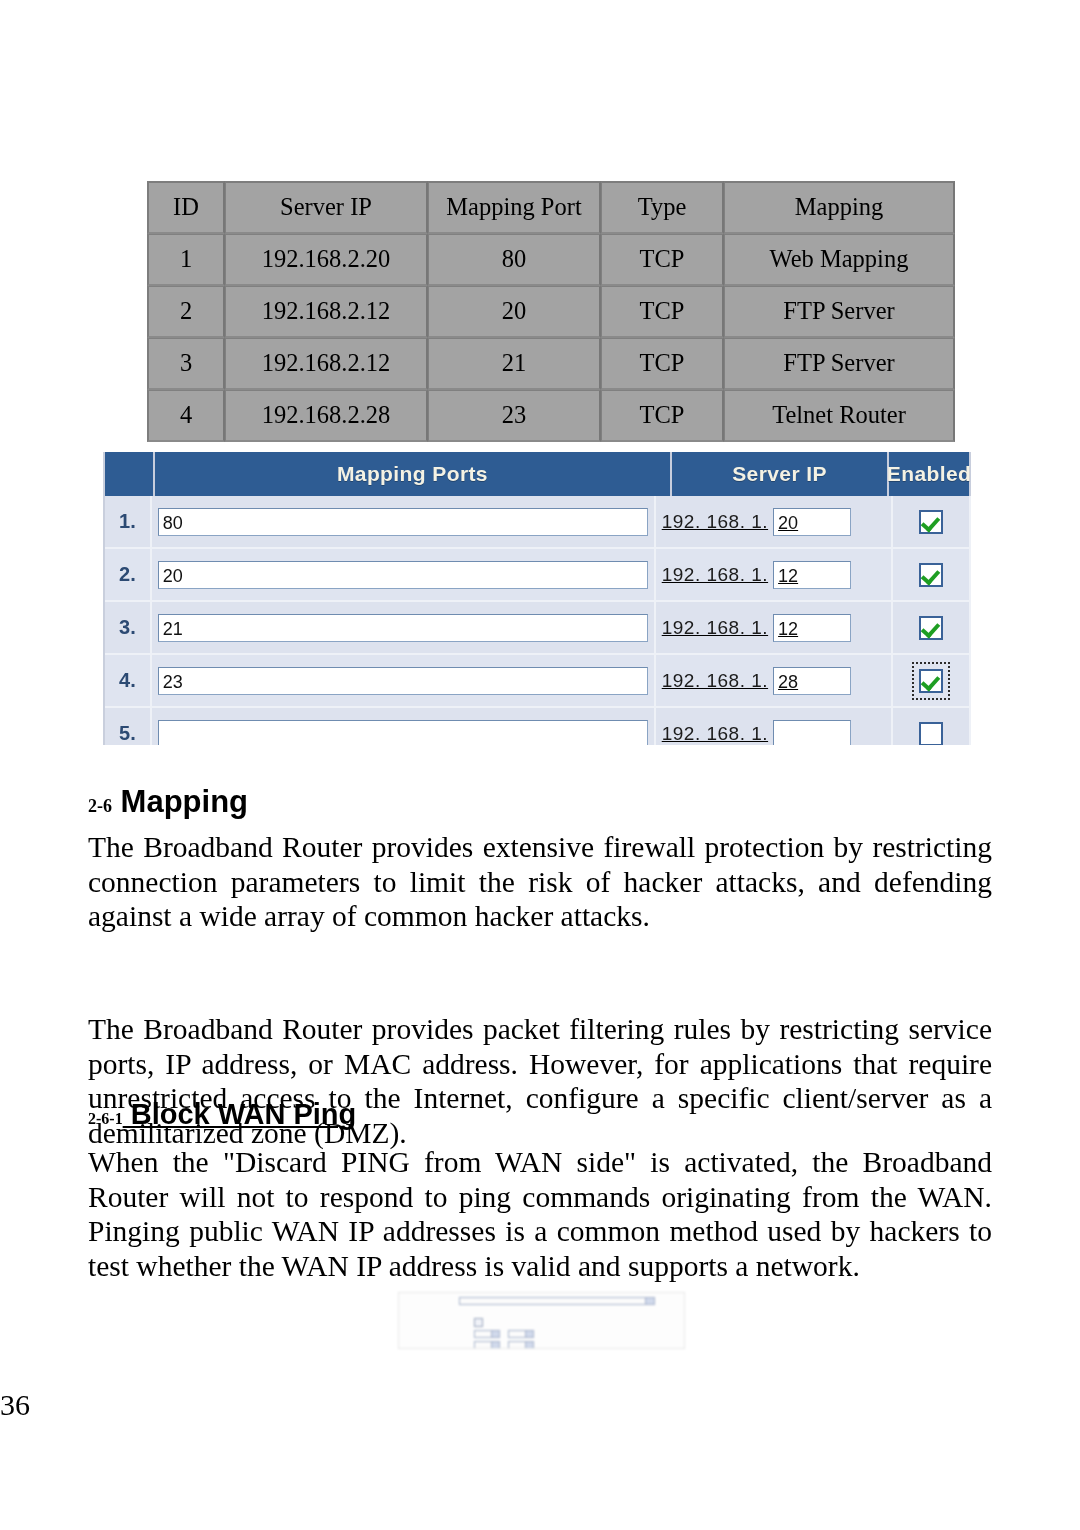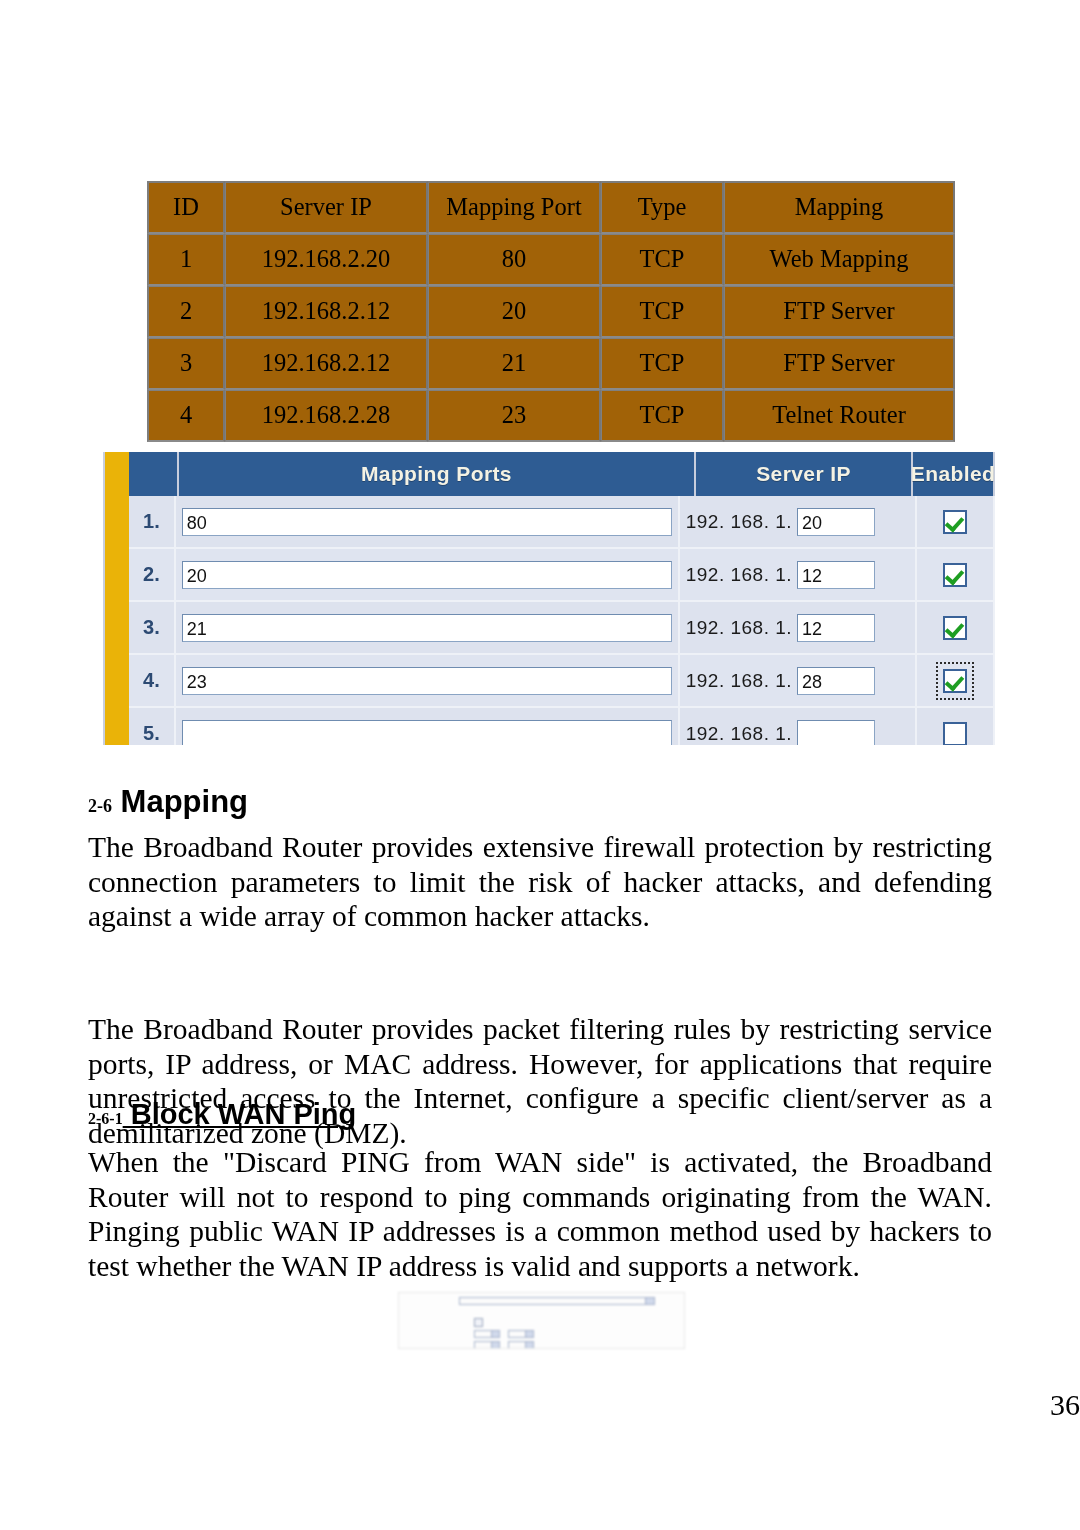--- a/index.html
+++ b/index.html
@@ -31,21 +31,21 @@
   }
   table.summary td {
     border: 1px solid #808080;
     border-right: 2px solid #777777;
     border-bottom: 2px solid #8a8a8a;
     text-align: center;
     vertical-align: middle;
     height: 49px;
     font-size: 24.5px;
     line-height: 1.1;
-    background: #a16207;
+    background: #a3a3a3;
     padding: 0 2px;
   }
   table.summary tr td:first-child {
     border-left: 2px solid #7d7d7d;
   }
   table.summary tr:first-child td {
     border-top: 2px solid #7d7d7d;
   }
   .col-id     { width: 70px; }
   .col-ip     { width: 196px; }
@@ -55,23 +55,22 @@
 
   
   .router-shot {
     position: absolute;
     left: 103px;
     top: 452px;
     width: 866px;
     height: 293px;
     overflow: hidden;
     font-family: "Liberation Sans", "DejaVu Sans", sans-serif;
-    background: #eab308;
+    background: #84cc16;
     border-left: 2px solid #c9cfdd;
-    padding-left: 24px;
   }
   .rs-header {
     display: flex;
     height: 44px;
     background: #2e5c93;
   }
   .rs-header .hcell {
     color: #f4f2e4;
     font-weight: bold;
     font-size: 21px;
@@ -101,21 +100,21 @@
     box-sizing: border-box;
   }
   .cell-num {
     width: 48px;
     justify-content: center;
     color: #2c4a73;
     font-size: 20px;
     font-weight: bold;
   }
   .cell-ports { width: 518px; padding: 0 6px; }
-  .cell-ip    { width: 244px; padding-left: 6px; }
+  .cell-ip    { width: 244px; padding-left: 6px; text-decoration: underline; }
   .cell-en    { width: 80px; justify-content: center; border-right: none; }
 
   .txtbox {
     background: #ffffff;
     border: 1px solid #8aa4c4;
     border-top-color: #6f8cb0;
     border-left-color: #6f8cb0;
     height: 28px;
     line-height: 28px;
     font-size: 18px;
@@ -247,21 +246,21 @@
     position: absolute; right: 0; top: 0; bottom: 0; width: 7px;
     background: #c9d3e8; border-left: 1px solid #9aa8c4;
   }
 
   
   .page-num {
     position: absolute;
     left: 0;
     right: 0;
     top: 1388px;
-    text-align: right;
+    text-align: left;
     font-size: 30px;
   }
 </style>
 </head>
 <body>
 
 <div class="summary-table-wrap">
   <table class="summary">
     <tbody>
       <tr>

